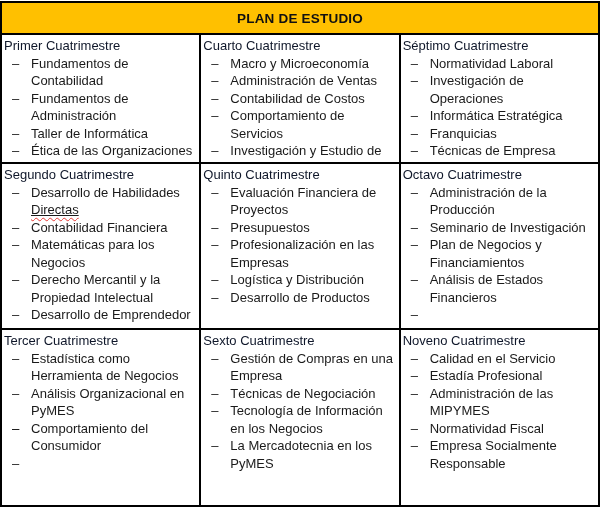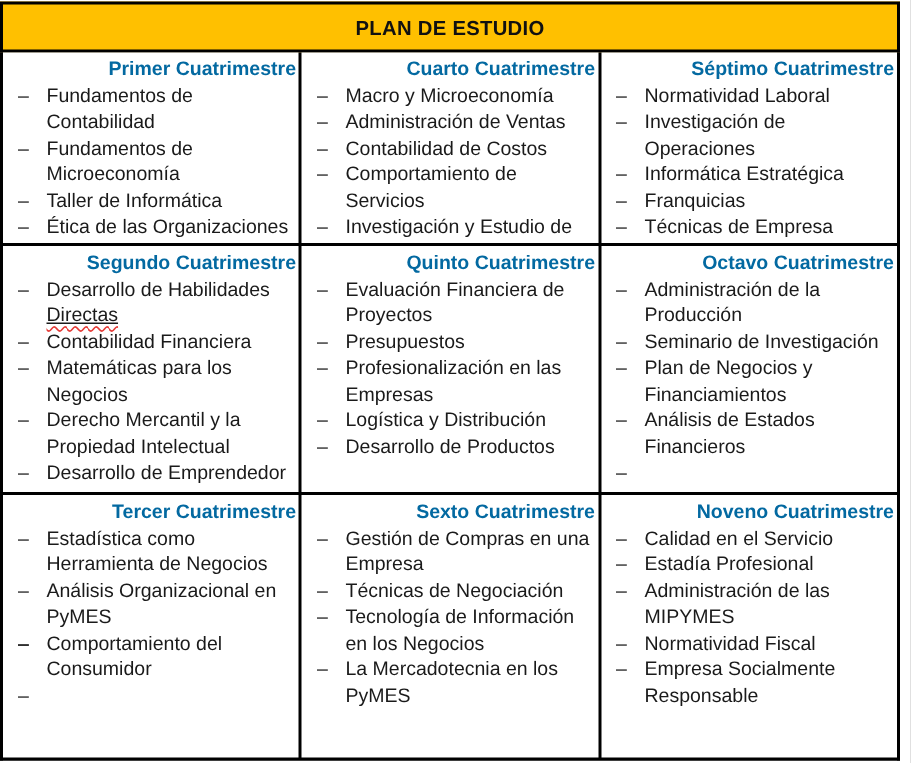--- a/index.html
+++ b/index.html
@@ -14,21 +14,21 @@
   .title{font-weight:700;font-size:13.5px;letter-spacing:.2px;color:#111;}
   .grid{
     position:absolute;top:35px;left:0;width:600px;height:472px;box-sizing:border-box;
     border:2px solid #000;border-top:none;background:#000;
     display:grid;grid-template-columns:1fr 1fr 1fr;grid-template-rows:127px 164px 1fr;gap:2px;
   }
   .cell{
     background:#fff;box-sizing:border-box;overflow:hidden;
     padding:2px 2px 0 2px;font-size:13px;line-height:17.5px;
   }
-  .cell-heading{font-weight:700;text-align:right;color:#0369a1;white-space:nowrap;}
+  .cell-heading{font-weight:400;text-align:left;color:#0f172a;white-space:nowrap;}
   .course-list{margin:0;padding:0;list-style:none;}
   .course-list li{position:relative;padding-left:27px;padding-right:1px;}
   .dash{position:absolute;left:8px;top:0;}
   .black-underline{text-decoration:underline;text-decoration-thickness:1px;text-decoration-color:#1a1a1a;}
   .squiggle{text-decoration:underline wavy #e53935;text-decoration-thickness:1px;text-underline-offset:3px;}
   .watermark{position:absolute;right:-2px;bottom:-4px;text-align:right;}
   .wm1{font-size:20px;line-height:22px;}
   .wm2{font-size:12px;line-height:14px;}
 </style>
 </head>
@@ -36,21 +36,21 @@
 
 <div class="page">
   <div class="title-bar" style="background: rgb(255, 192, 0);">
     <span class="title">PLAN DE ESTUDIO</span>
   </div>
   <div class="grid" id="grid">
       <div class="cell">
         <div class="cell-heading">Primer Cuatrimestre</div>
         <ul class="course-list">
           <li><span class="dash">–</span><span class="course-text">Fundamentos de Contabilidad</span></li>
-          <li><span class="dash">–</span><span class="course-text">Fundamentos de Microeconomía</span></li>
+          <li><span class="dash">–</span><span class="course-text">Fundamentos de Administración</span></li>
           <li><span class="dash">–</span><span class="course-text">Taller de Informática</span></li>
           <li><span class="dash">–</span><span class="course-text">Ética de las Organizaciones</span></li>
         </ul>
       </div>
       <div class="cell">
         <div class="cell-heading">Cuarto Cuatrimestre</div>
         <ul class="course-list">
           <li><span class="dash">–</span><span class="course-text">Macro y Microeconomía</span></li>
           <li><span class="dash">–</span><span class="course-text">Administración de Ventas</span></li>
           <li><span class="dash">–</span><span class="course-text">Contabilidad de Costos</span></li>

